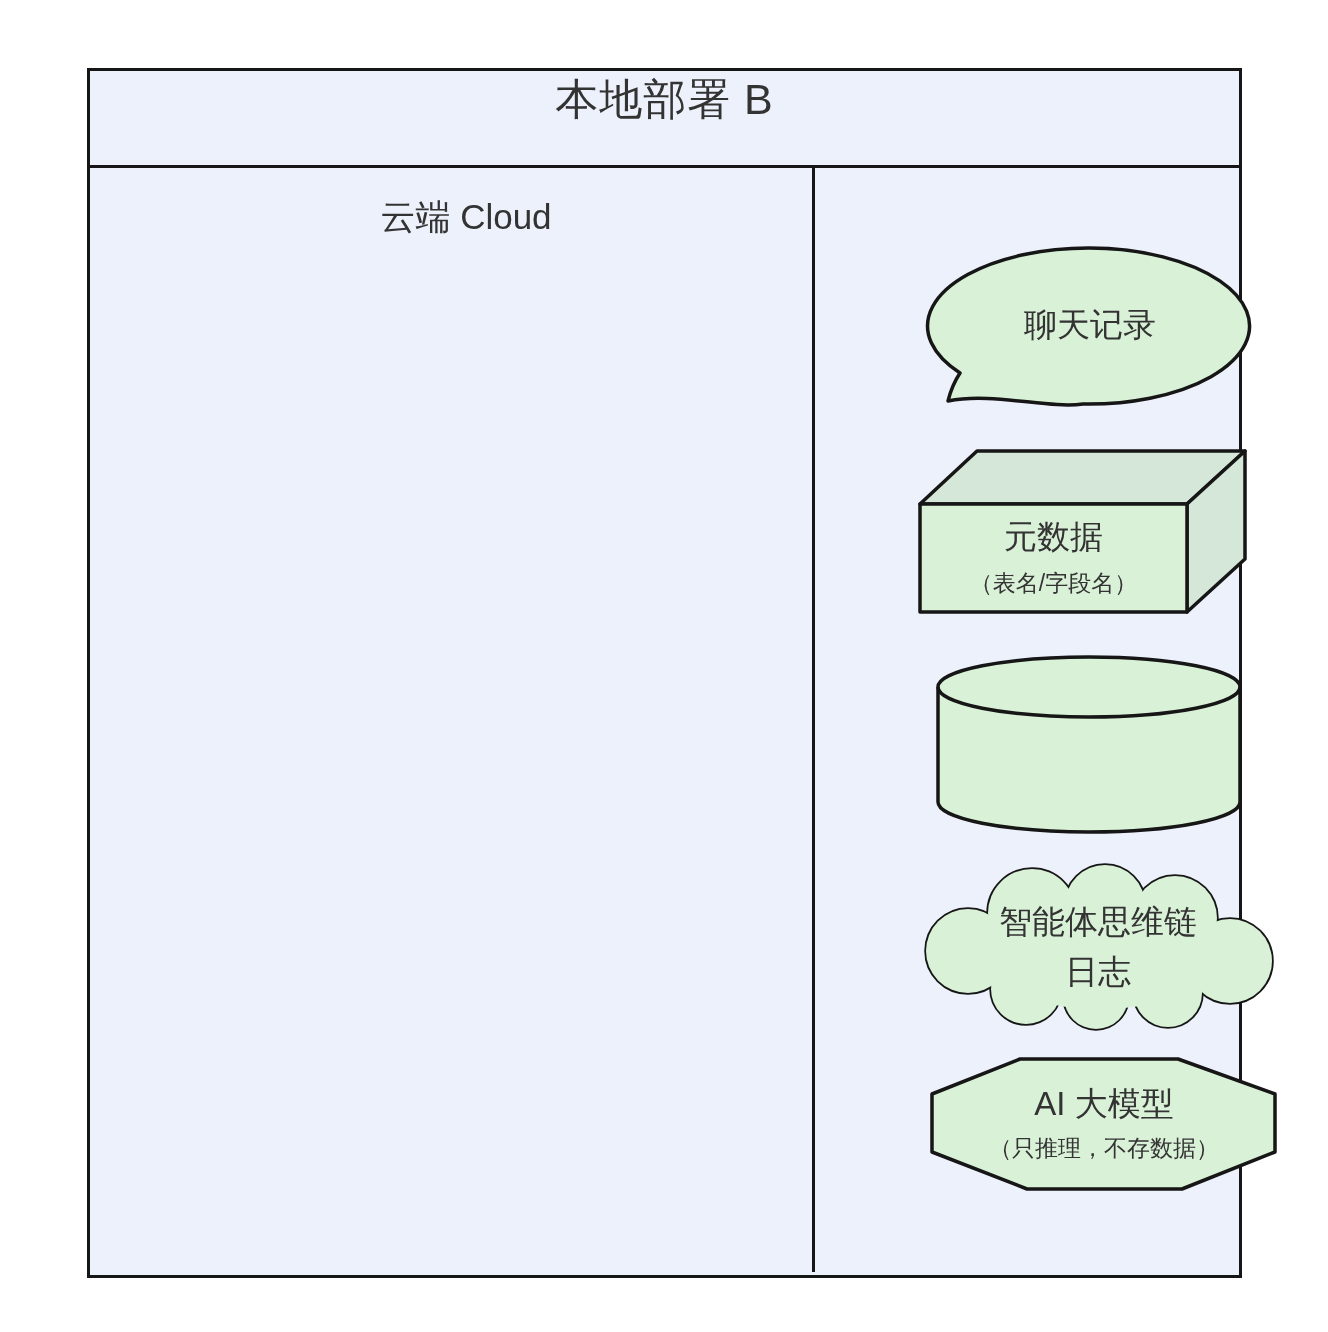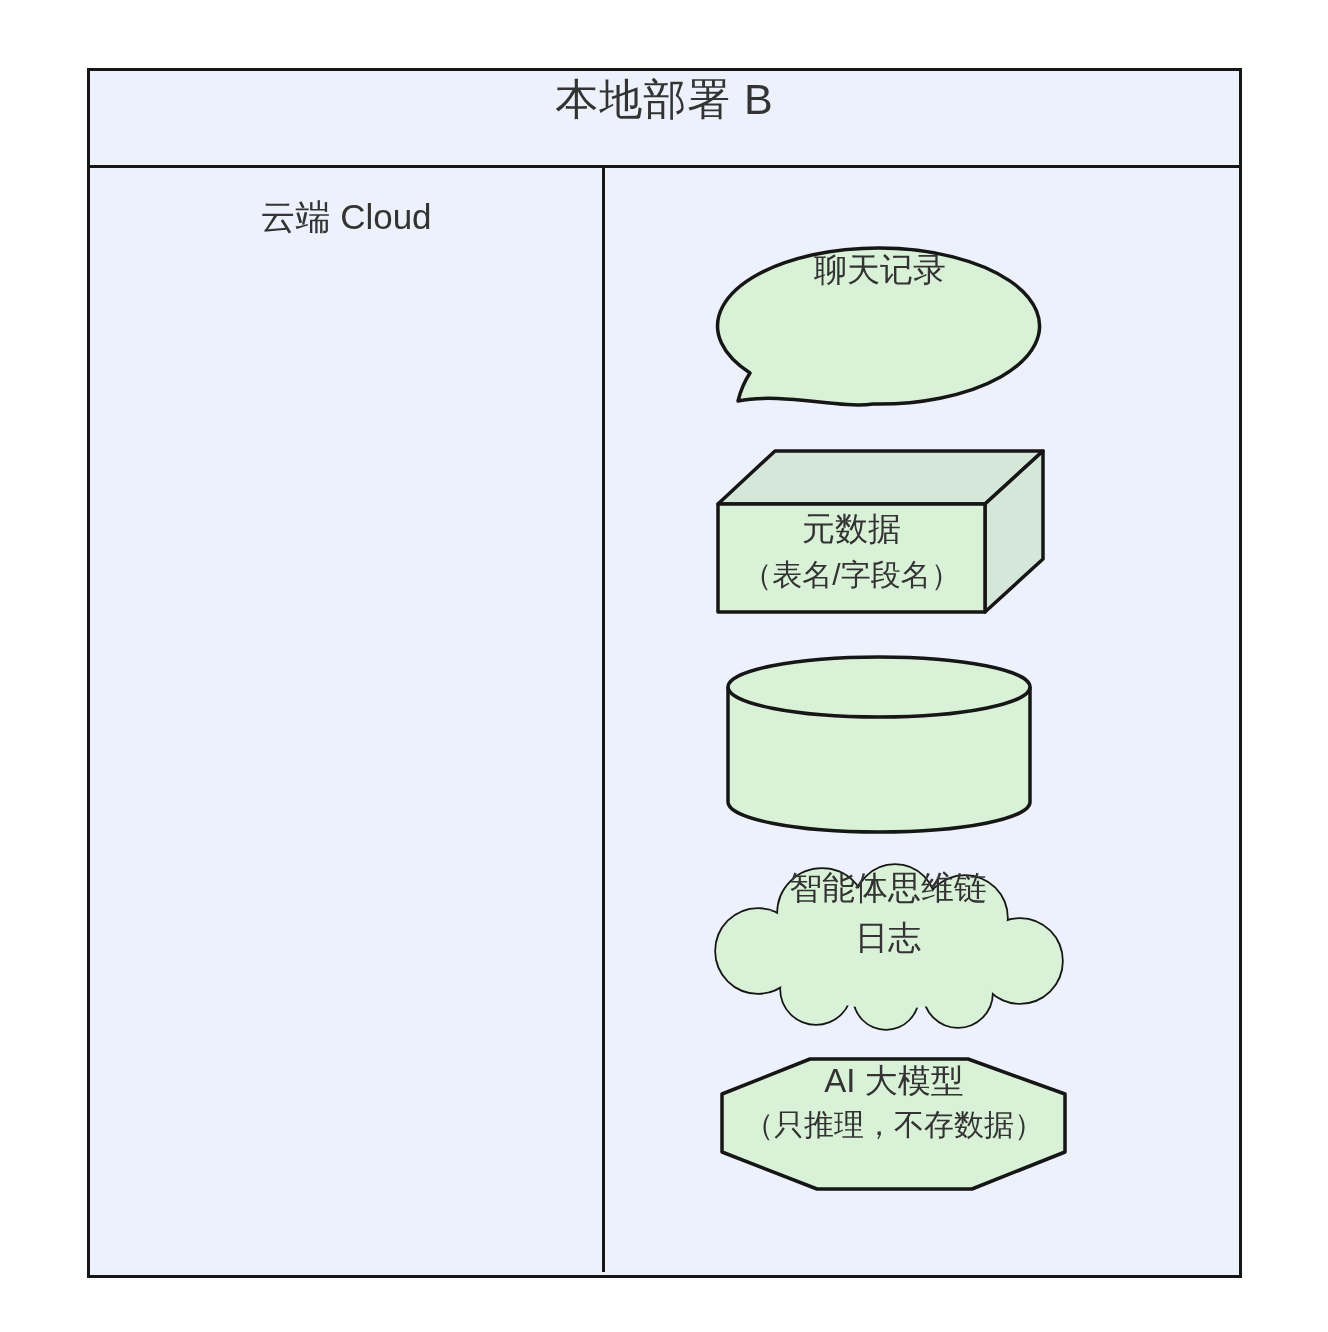--- a/index.html
+++ b/index.html
@@ -29,21 +29,21 @@
     height: 97px;
     border-bottom: 3px solid var(--stroke);
     display: flex; align-items: flex-start; justify-content: center;
     font-size: 43px;
     letter-spacing: 1px;
   }
   .frame-body {
     display: flex;
     height: calc(100% - 100px);
   }
-  .col-left { width: 512px; position: relative; }
+  .col-left { width: 692px; position: relative; margin-left: 30px; }
   .col-right { flex: 1; border-left: 3px solid var(--stroke); position: relative; }
   .col-label {
     text-align: center;
     margin-top: 26px;
     font-size: 35px;
   }
   .shape-wrap { position: absolute; }
   .shape-wrap svg { position: absolute; left: 0; top: 0; overflow: visible; }
   .outline {
     stroke: var(--stroke);
@@ -51,26 +51,26 @@
     fill: var(--shape-fill);
     stroke-linejoin: round;
     stroke-linecap: round;
   }
   .outline-nofill { stroke: var(--stroke); stroke-width: 3.5; fill: none; }
   .shaded { fill: var(--shape-fill-shade); }
   .cover { fill: var(--shape-fill); stroke: none; }
   .shape-label {
     position: absolute;
     display: flex; flex-direction: column;
-    align-items: center; justify-content: flex-start;
+    align-items: center; justify-content: center;
     text-align: center;
     font-size: 33px;
     line-height: 50px;
   }
-  .sub { font-size: 30px; line-height: 42px; }
+  .sub { font-size: 23px; line-height: 42px; }
 </style>
 </head>
 <body>
 
 <div class="frame">
 
   <div class="frame-header">
     <span>本地部署 B</span>
   </div>
 
@@ -84,21 +84,21 @@
 
       <div class="shape-wrap" style="left:108px; top:77px; width:334px; height:168px;">
         <svg width="334" height="168" viewBox="0 0 334 168">
           <path class="outline" d="M 25 156 Q 29 140 37 128 A 161 78 0 1 1 160 159 C 125 164 70 147 25 156 Z"></path>
         </svg>
         <div class="shape-label" style="left:0; top:0; width:334px; height:160px;">
           <span>聊天记录</span>
         </div>
       </div>
 
-      <div class="shape-wrap" style="left:110px; top:279px; width:332px; height:170px;">
+      <div class="shape-wrap" style="left:102px; top:279px; width:332px; height:170px;">
         <svg width="332" height="170" viewBox="0 0 332 170">
           <polygon class="outline shaded" points="3,57 60,4 328,4 270,57"></polygon>
           <polygon class="outline shaded" points="270,57 328,4 328,112 270,165"></polygon>
           <polygon class="outline" points="3,57 270,57 270,165 3,165"></polygon>
         </svg>
         <div class="shape-label" style="left:3px; top:57px; width:267px; height:108px;">
           <span>元数据</span>
           <span class="sub">（表名/字段名）</span>
         </div>
       </div>

